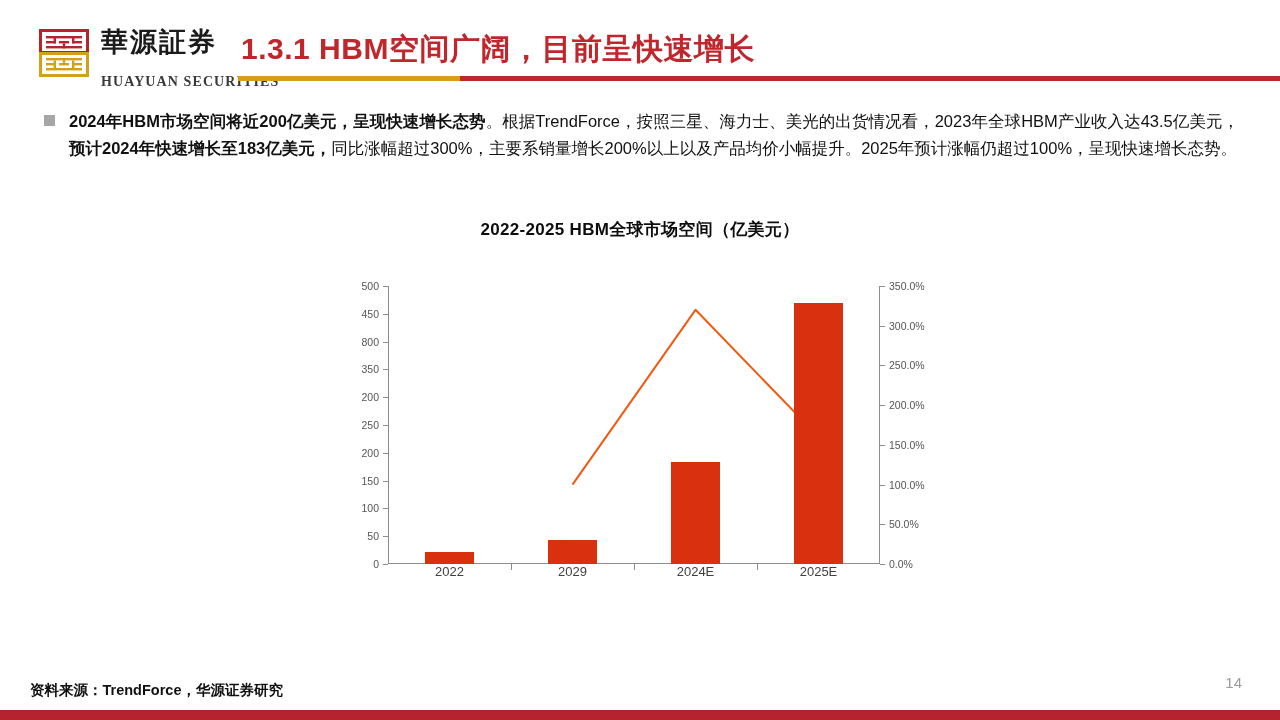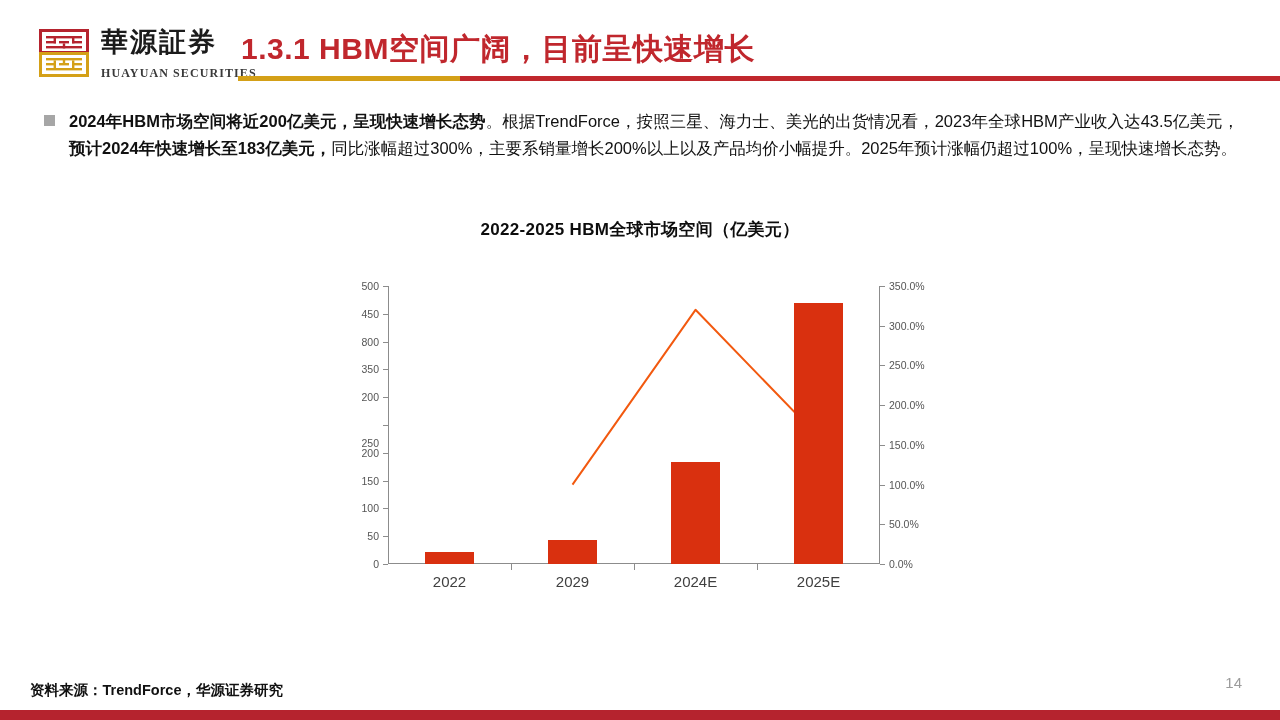--- a/index.html
+++ b/index.html
@@ -15,22 +15,22 @@
   .logo-wrap{position:absolute;left:38px;top:27px;display:flex;align-items:flex-start;}
   .seal{width:52px;height:52px;flex:0 0 52px;}
   .brand{margin-left:11px;display:flex;flex-direction:column;justify-content:flex-start;}
   .brand-cn{
     font-family:"Liberation Serif","DejaVu Serif",serif;
     font-size:27px;font-weight:700;color:#1b1b1b;letter-spacing:2px;
     line-height:30px;white-space:nowrap;
   }
   .brand-en{
     font-family:"Liberation Serif","DejaVu Serif",serif;
-    font-size:12px;font-weight:700;color:#3a3a3a;letter-spacing:1.1px;
-    line-height:14px;margin-top:9px;white-space:nowrap;
+    font-size:14px;font-weight:700;color:#3a3a3a;letter-spacing:1.1px;
+    line-height:14px;margin-top:18px;white-space:nowrap;
   }
   .slide-title{
     position:absolute;left:241px;top:29px;
     font-size:30px;font-weight:700;color:#c0272d;letter-spacing:.5px;
     white-space:nowrap;line-height:40px;
   }
   .divider{position:absolute;left:238px;top:76px;height:5px;width:1042px;display:flex;}
   .divider .gold{width:222px;height:100%;background:#d4a017;}
   .divider .red{flex:1;height:100%;background:#c0272d;}
 
@@ -61,22 +61,22 @@
   .tick.l{left:-5px;}
   .tick.r{right:-5px;}
   .xtick{position:absolute;width:1px;height:6px;background:#8c8c8c;bottom:-6px;}
   .ylab{
     position:absolute;right:100%;margin-right:9px;
     font-size:10.5px;color:#555;white-space:nowrap;transform:translateY(-50%);
     font-family:"Liberation Sans",sans-serif;
   }
   .ylab.r{right:auto;left:100%;margin-right:0;margin-left:9px;}
   .xlab{
-    position:absolute;top:100%;margin-top:9px;
-    font-size:15px;color:#404040;white-space:nowrap;transform:translateX(-50%);
+    position:absolute;top:100%;
+    font-size:13px;color:#404040;white-space:nowrap;transform:translateX(-50%);
   }
   .bar{position:absolute;bottom:0;background:#d9300f;}
   .legend{
     position:absolute;left:0;top:382px;width:620px;
     display:flex;justify-content:center;align-items:center;gap:0;
     font-size:11px;color:#1a1a1a;
   }
   .lg-item{display:flex;align-items:center;white-space:nowrap;}
   .lg-swatch{width:26px;height:11px;background:#d9300f;margin-right:9px;}
   .lg-line{width:30px;height:0;border-top:2.2px solid #f2590f;margin-right:7px;}
@@ -168,21 +168,21 @@
         <span class="ylab" style="top: 278px;">0</span>
         <span class="tick l" style="top: 250.2px;"></span>
         <span class="ylab" style="top: 250.2px;">50</span>
         <span class="tick l" style="top: 222.4px;"></span>
         <span class="ylab" style="top: 222.4px;">100</span>
         <span class="tick l" style="top: 194.6px;"></span>
         <span class="ylab" style="top: 194.6px;">150</span>
         <span class="tick l" style="top: 166.8px;"></span>
         <span class="ylab" style="top: 166.8px;">200</span>
         <span class="tick l" style="top: 139px;"></span>
-        <span class="ylab" style="top: 157px;">250</span>
+        <span class="ylab" style="top: 139px;">250</span>
         <span class="tick l" style="top: 111.2px;"></span>
         <span class="ylab" style="top: 111.2px;">200</span>
         <span class="tick l" style="top: 83.4px;"></span>
         <span class="ylab" style="top: 83.4px;">350</span>
         <span class="tick l" style="top: 55.6px;"></span>
         <span class="ylab" style="top: 55.6px;">800</span>
         <span class="tick l" style="top: 27.8px;"></span>
         <span class="ylab" style="top: 27.8px;">450</span>
         <span class="tick l" style="top: 0px;"></span>
         <span class="ylab" style="top: 0px;">500</span>

